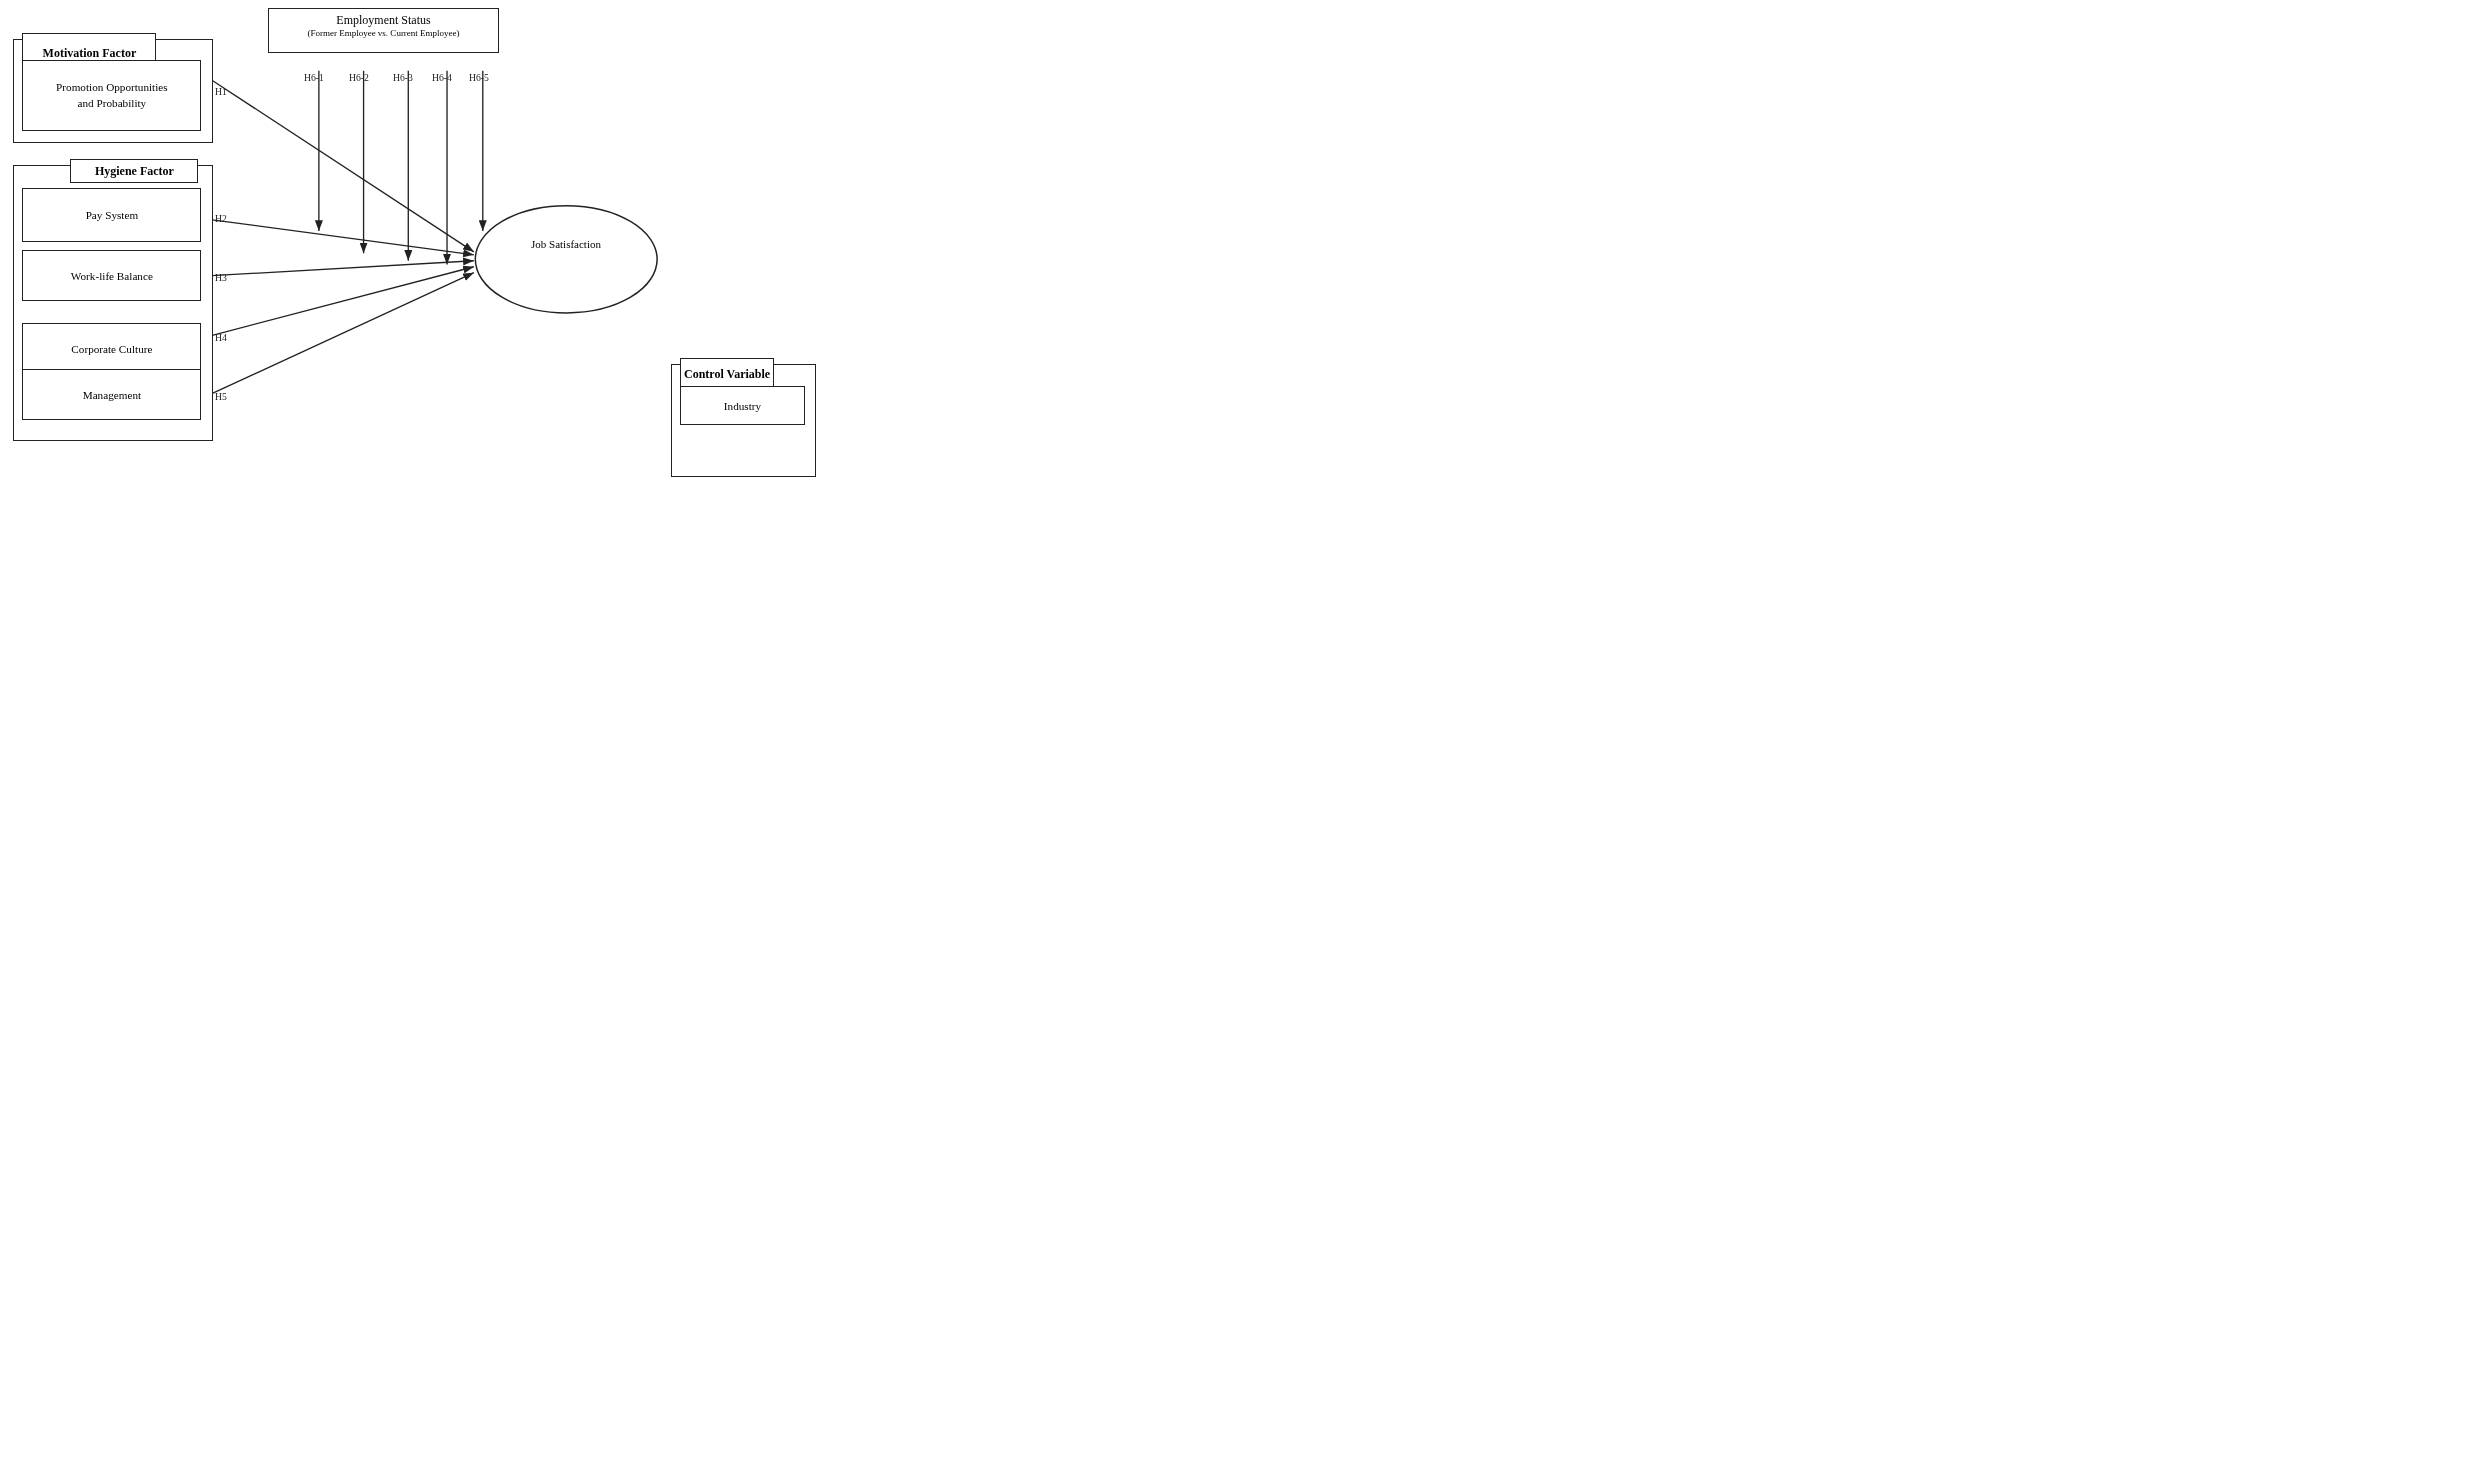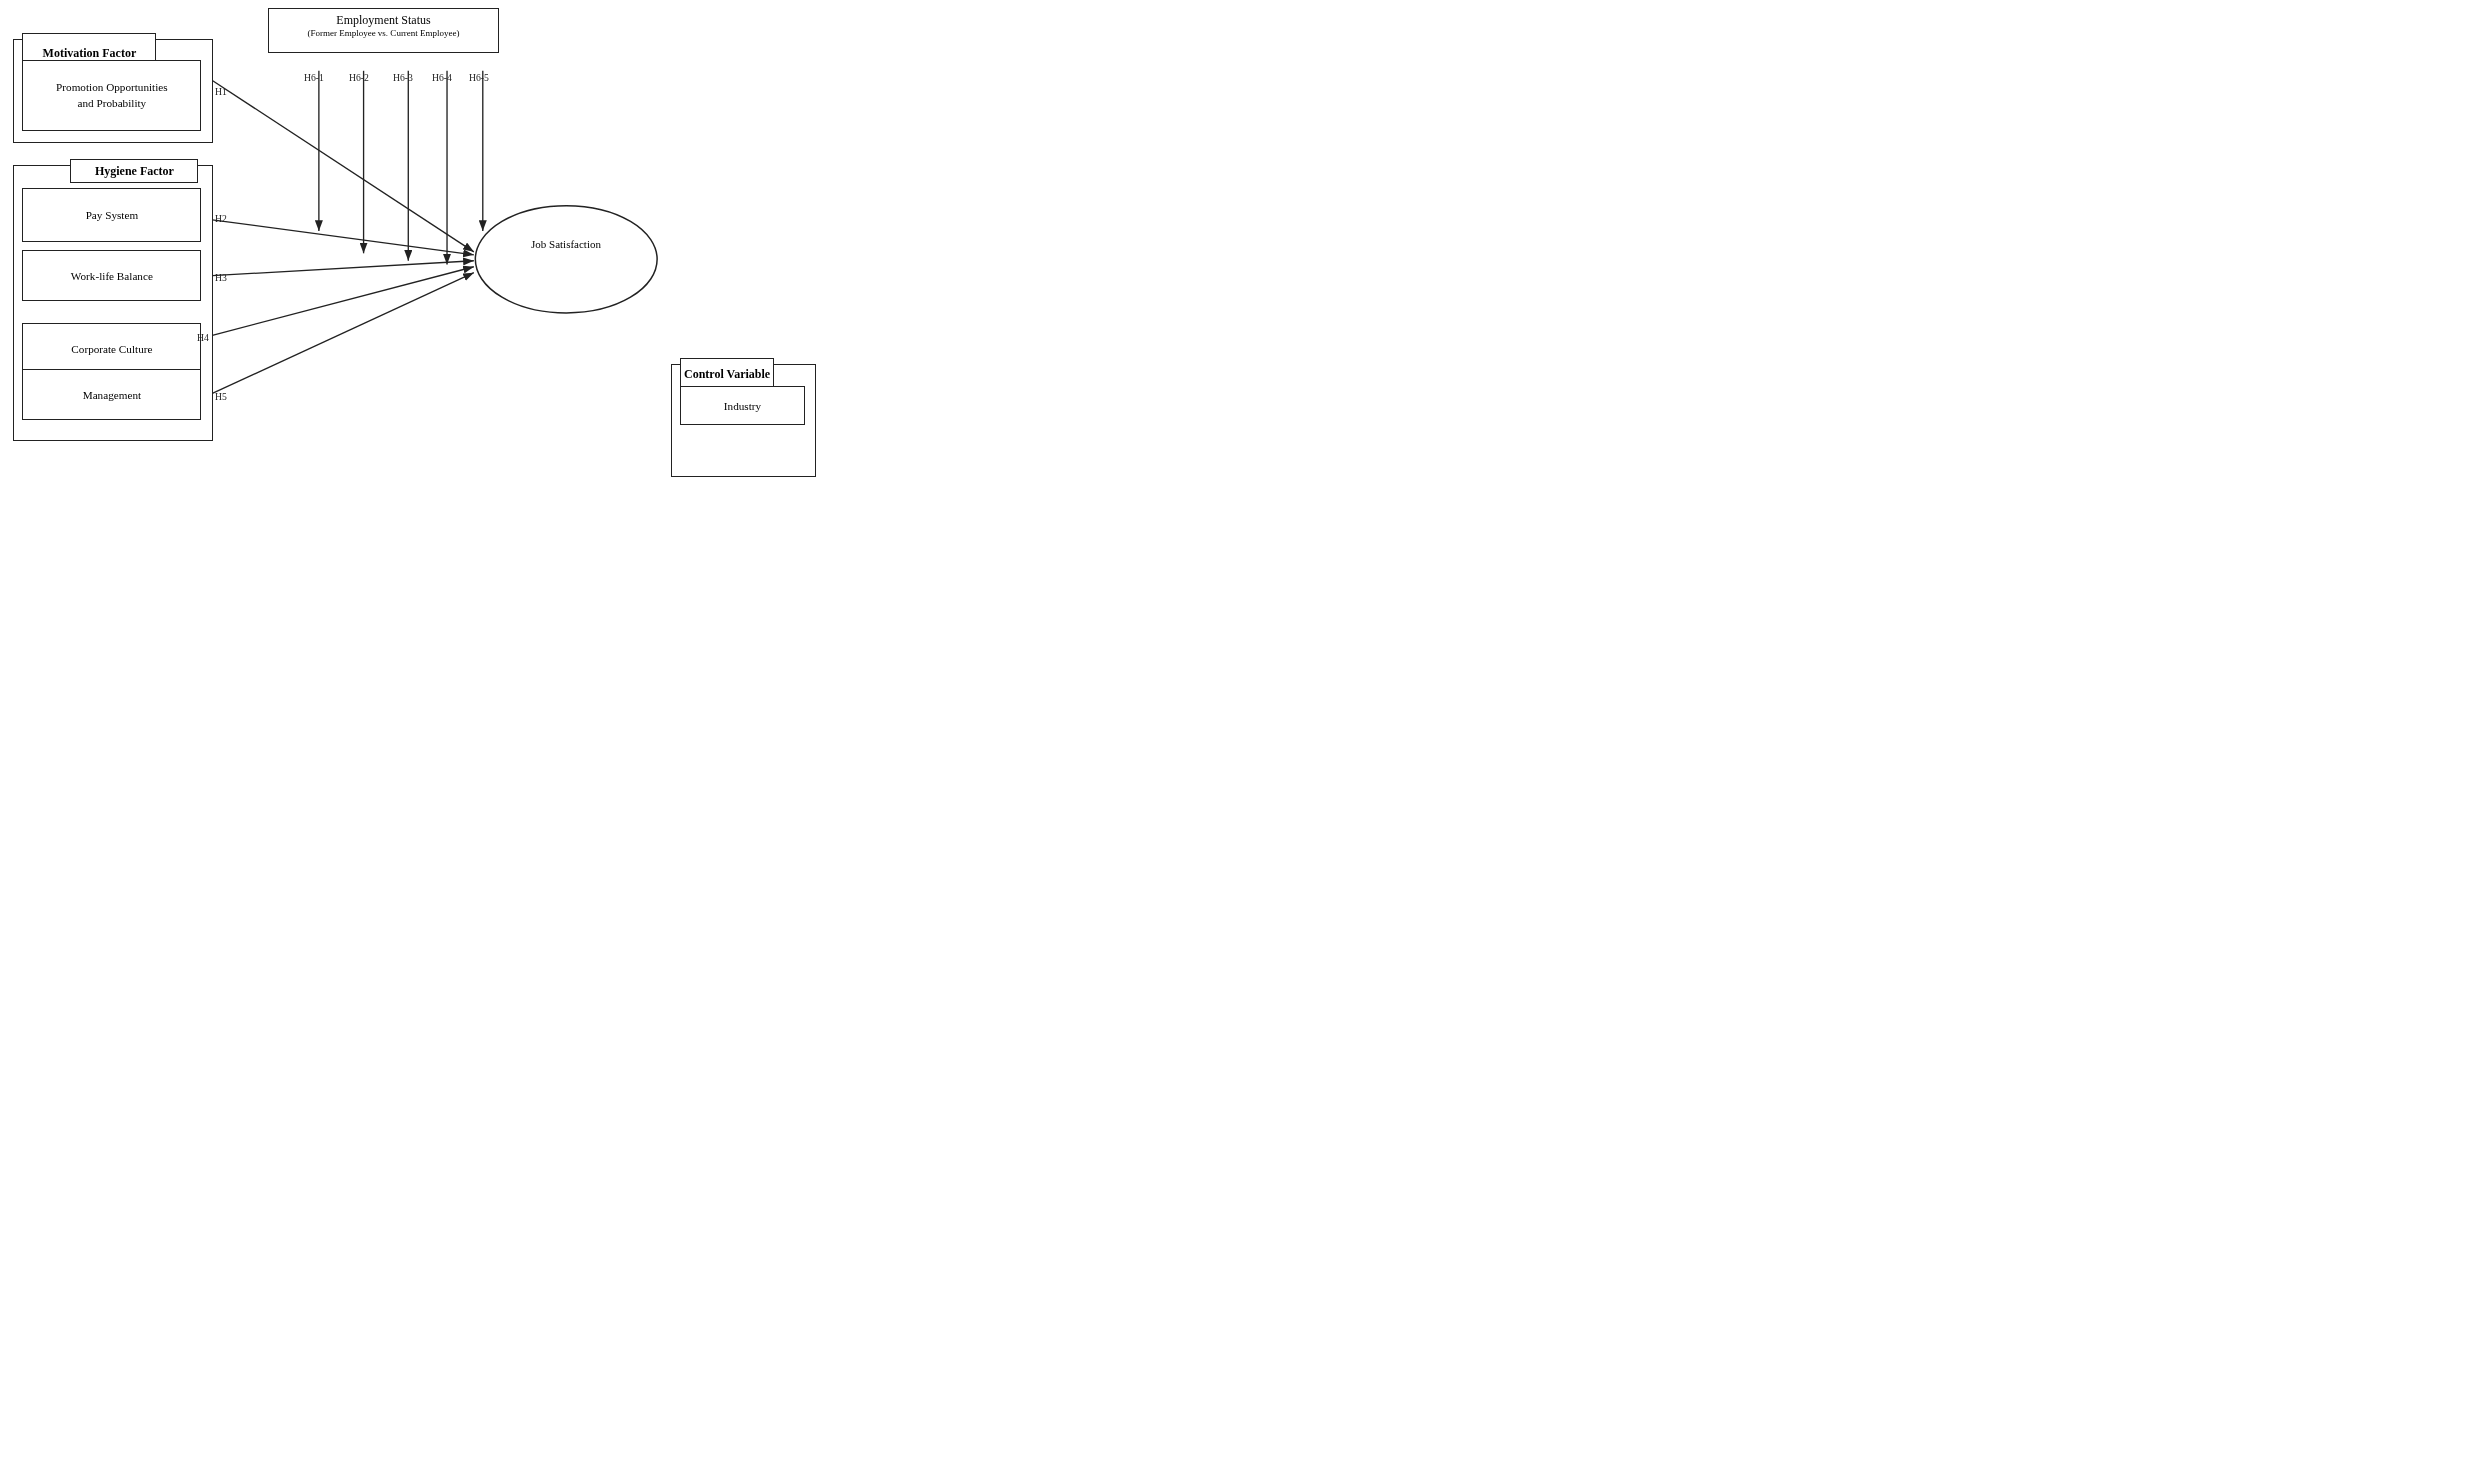--- a/index.html
+++ b/index.html
@@ -148,21 +148,21 @@
   <div class="box" style="left:22.4px; top:250px; width:179px; height:51px; font-size:11.2px;">
     <span>Work-life Balance</span>
   </div>
 
   <div class="h-label" style="left:215px; top:272px;">H3</div>
 
   <div class="box" style="left:22.4px; top:323px; width:179px; height:51px; font-size:11.2px;">
     <span>Corporate Culture</span>
   </div>
 
-  <div class="h-label" style="left:197px; top:332px;font-family:Liberation Serif, serif;">H4</div>
+  <div class="h-label" style="left:215px; top:332px;font-family:Liberation Serif, serif;">H4</div>
 
   <div class="box" style="left:22.4px; top:369px; width:179px; height:51px; font-size:11.2px;">
     <span>Management</span>
   </div>
 
   <div class="h-label" style="left:215px; top:391px;">H5</div>
 
   <div style="position:absolute; left:514px; top:238px; width:104px; text-align:center; font-size:11px; z-index:2;">Job Satisfaction</div>
 
   <div class="control-outer" style="left:671px; top:364px; width:145px; height:113px; background:#fff;">

